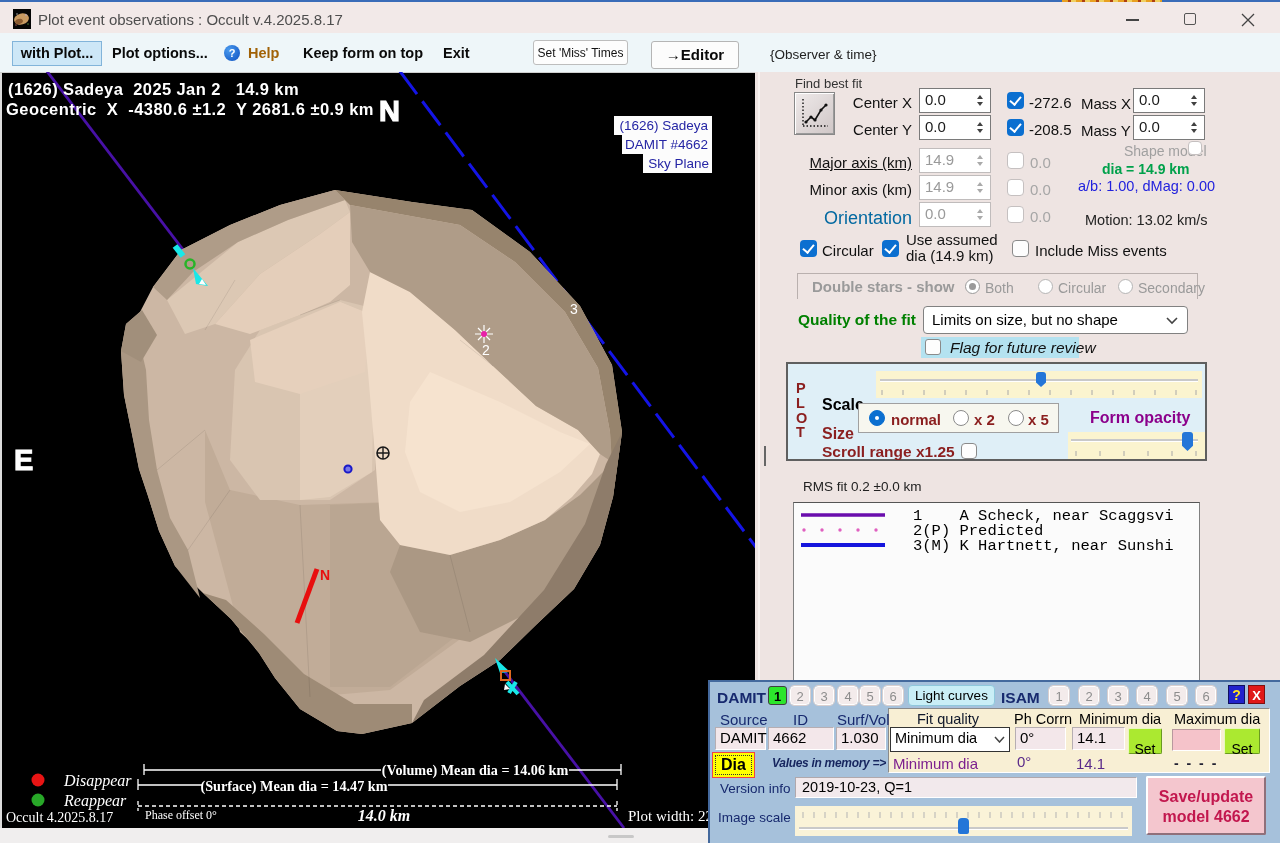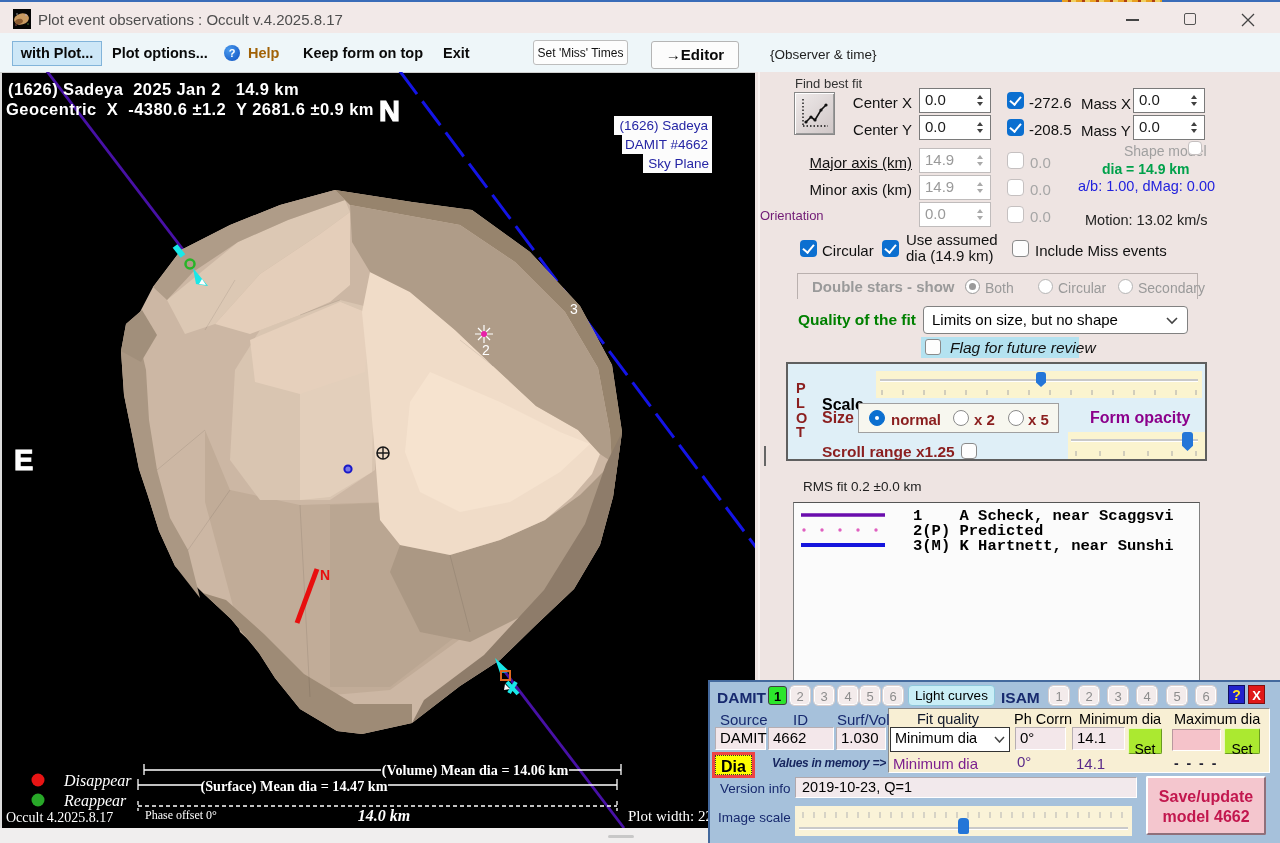--- a/index.html
+++ b/index.html
@@ -183,21 +183,21 @@
         <circle cx="20" cy="27" r="1.6"></circle>
         <circle cx="26" cy="17" r="1.6"></circle>
         <circle cx="31" cy="12" r="1.6"></circle>
       </g>
     </svg>
 </div>
 <div class="abs" style="left:760px;top:94px;width:152px;text-align:right;font-size:15px;color:#111;">Center X</div>
 <div class="abs" style="left:760px;top:121px;width:152px;text-align:right;font-size:15px;color:#111;">Center Y</div>
 <div class="abs" style="left:760px;top:154px;width:152px;text-align:right;font-size:15px;color:#111;text-decoration:underline;">Major axis (km)</div>
 <div class="abs" style="left:760px;top:181px;width:152px;text-align:right;font-size:15px;color:#111;">Minor axis (km)</div>
-<div class="abs" style="left:760px;top:208px;width:152px;text-align:left;font-size:13px;color:#701a75;">Orientation</div>
+<div class="abs" style="left:760px;top:208px;width:152px;text-align:right;font-size:18px;color:#0369a1;">Orientation</div>
 <div class="spin" style="left:919px;top:88px;">0.0<span class="ar">
       <i class="up"></i>
       <i class="dn"></i>
     </span></div>
 <div class="spin" style="left:919px;top:115px;">0.0<span class="ar">
       <i class="up"></i>
       <i class="dn"></i>
     </span></div>
 <div class="spin dis" style="left:919px;top:148px;">14.9<span class="ar">
       <i class="up"></i>
@@ -267,21 +267,21 @@
 <div class="abs b" style="left:822px;top:396px;font-size:16px;color:#000000;">Scale</div>
 <div class="abs" style="left:876px;top:371px;width:326px;height:27px;background:#fbf4cf;">
   <div style="position:absolute;left:4px;top:8px;width:318px;height:2px;background:#c9c9c9;box-shadow:0 1px 0 #fff;"></div>
   <svg style="position:absolute;left:0;top:16px;" width="326" height="10">
     <g stroke="#a8a8a8" stroke-width="1">
         <path d="M6,3 V8 M27,3 V8 M48,3 V8 M69,3 V8 M90,3 V8 M111,3 V8 M132,3 V8 M153,3 V8 M174,3 V8 M195,3 V8 M216,3 V8 M237,3 V8 M258,3 V8 M279,3 V8 M300,3 V8 M320,3 V8"></path>
       </g>
   </svg>
   <div style="position:absolute;left:160px;top:1px;width:10px;height:15px;background:#2476d8;border-radius:3px 3px 1px 1px;clip-path:polygon(0 0,100% 0,100% 70%,50% 100%,0 70%);"></div>
 </div>
-<div class="abs b" style="left:822px;top:409px;font-size:16px;color:#8b1f1f;">Size</div>
+<div class="abs b" style="left:822px;top:425px;font-size:16px;color:#8b1f1f;">Size</div>
 <div class="abs" style="left:858px;top:403px;width:201px;height:30px;background:#f7f7ef;border:1px solid #a0a0a0;"></div>
 <div class="radio sel" style="left:869px;top:410px;width:16px;height:16px;"></div>
 <div class="abs b" style="left:891px;top:411px;font-size:15px;color:#8b1f1f;">normal</div>
 <div class="radio" style="left:953px;top:410px;width:16px;height:16px;"></div>
 <div class="abs b" style="left:974px;top:411px;font-size:15px;color:#8b1f1f;">x 2</div>
 <div class="radio" style="left:1008px;top:410px;width:16px;height:16px;"></div>
 <div class="abs b" style="left:1028px;top:411px;font-size:15px;color:#8b1f1f;">x 5</div>
 <div class="abs b" style="left:1090px;top:409px;font-size:16px;color:#8b008b;">Form opacity</div>
 <div class="abs b" style="left:822px;top:443px;font-size:15.5px;color:#8b1f1f;">Scroll range x1.25</div>
 <div class="cb off" style="left:961px;top:443px;width:16px;height:16px;"></div>
@@ -289,21 +289,21 @@
   <div style="position:absolute;left:3px;top:7px;width:127px;height:2px;background:#c9c9c9;box-shadow:0 1px 0 #fff;"></div>
   <svg style="position:absolute;left:0;top:17px;" width="137" height="10">
       <g stroke="#a8a8a8" stroke-width="1">
         <path d="M8,2 V7 M32,2 V7 M56,2 V7 M80,2 V7 M104,2 V7 M128,2 V7"></path>
       </g>
     </svg>
   <div style="position:absolute;left:114px;top:0px;width:11px;height:19px;background:#2476d8;border-radius:3px 3px 1px 1px;clip-path:polygon(0 0,100% 0,100% 72%,50% 100%,0 72%);"></div>
 </div>
 
 <div class="abs" style="left:803px;top:479px;font-size:13.5px;color:#222;">RMS fit 0.2 ±0.0 km</div>
-<div class="abs" style="left:793px;top:502px;width:407px;height:180px;background:#fbfbfb;border:1px solid #808080;border-top-color:#555;font-weight:bold;">
+<div class="abs" style="left:793px;top:502px;width:407px;height:180px;background:#fbfbfb;border:1px solid #808080;border-top-color:#555;">
   <svg width="405" height="178" style="position:absolute;left:0;top:0;">
     <line x1="7" y1="12" x2="91" y2="12" stroke="#6a0dad" stroke-width="3.5"></line>
     <g fill="#e060c0">
         <circle cx="10" cy="27" r="1.7"></circle>
         <circle cx="28" cy="27" r="1.7"></circle>
         <circle cx="46" cy="27" r="1.7"></circle>
         <circle cx="64" cy="27" r="1.7"></circle>
         <circle cx="82" cy="27" r="1.7"></circle>
       </g>
     <line x1="7" y1="42" x2="91" y2="42" stroke="#1515dd" stroke-width="4"></line>
@@ -348,21 +348,21 @@
 <div class="abs" style="left:890px;top:727px;width:120px;height:25px;background:#fff;border:1.5px solid #333;font-size:14.5px;color:#000;padding:2px 0 0 4px;">Minimum dia
   <svg style="position:absolute;right:4px;top:8px;" width="11" height="7">
       <path d="M1,1 L5.5,6 L10,1" stroke="#444" stroke-width="1.5" fill="none"></path>
     </svg>
 </div>
 <div class="fld" style="left:1015px;top:727px;width:51px;height:23px;">0°</div>
 <div class="fld" style="left:1072px;top:727px;width:53px;height:23px;">14.1</div>
 <div class="setbtn" style="left:1128px;top:728px;width:34px;height:26px;">Set</div>
 <div class="abs" style="left:1172px;top:729px;width:49px;height:22px;background:#f5c3ca;border-top:1px solid #b8989e;border-left:1px solid #b8989e;border-bottom:1px solid #fff;border-right:1px solid #fff;"></div>
 <div class="setbtn" style="left:1224px;top:728px;width:36px;height:26px;">Set</div>
-<div class="abs b" style="left:712px;top:752px;width:43px;height:26px;background:#ffff00;border:3px solid #ef4444;outline:1px dotted #333;outline-offset:-4px;font-size:16px;color:#000;text-align:center;padding-top:3px;">Dia</div>
+<div class="abs b" style="left:712px;top:752px;width:43px;height:26px;background:#ffff00;border:1px solid #ef4444;outline:1px dotted #333;outline-offset:-4px;font-size:16px;color:#000;text-align:center;padding-top:3px;">Dia</div>
 <div class="abs" style="left:772px;top:756px;font-size:12px;font-style:italic;font-weight:bold;color:#16255e;letter-spacing:-0.3px;">Values in memory =&gt;</div>
 <div class="abs" style="left:893px;top:755px;font-size:15px;color:#7c1f8e;">Minimum dia</div>
 <div class="abs" style="left:1017px;top:753px;font-size:15px;color:#5a2a8a;">0°</div>
 <div class="abs" style="left:1076px;top:755px;font-size:15px;color:#5a2a8a;">14.1</div>
 <div class="abs b" style="left:1174px;top:755px;font-size:14px;color:#223;letter-spacing:2px;">- - - -</div>
 <div class="abs navy" style="left:720px;top:781px;font-size:13.5px;">Version info</div>
 <div class="abs" style="left:795px;top:777px;width:342px;height:21px;background:#f2e9ec;border-top:1px solid #b0a8ac;border-left:1px solid #b0a8ac;border-bottom:1px solid #fff;border-right:1px solid #fff;font-size:14.5px;color:#000;padding:1px 0 0 6px;">2019-10-23, Q=1</div>
 <div class="abs b" style="left:1146px;top:776px;width:120px;height:59px;background:#f4c6ce;border:2px solid #fff;border-right-color:#90707a;border-bottom-color:#90707a;border-radius:2px;font-size:16px;color:#c2174e;text-align:center;padding-top:9px;line-height:20px;">Save/update<br>model 4662</div>
 <div class="abs navy" style="left:718px;top:810px;font-size:13.5px;">Image scale</div>
 <div class="abs" style="left:795px;top:806px;width:337px;height:30px;background:#faf3d8;">

